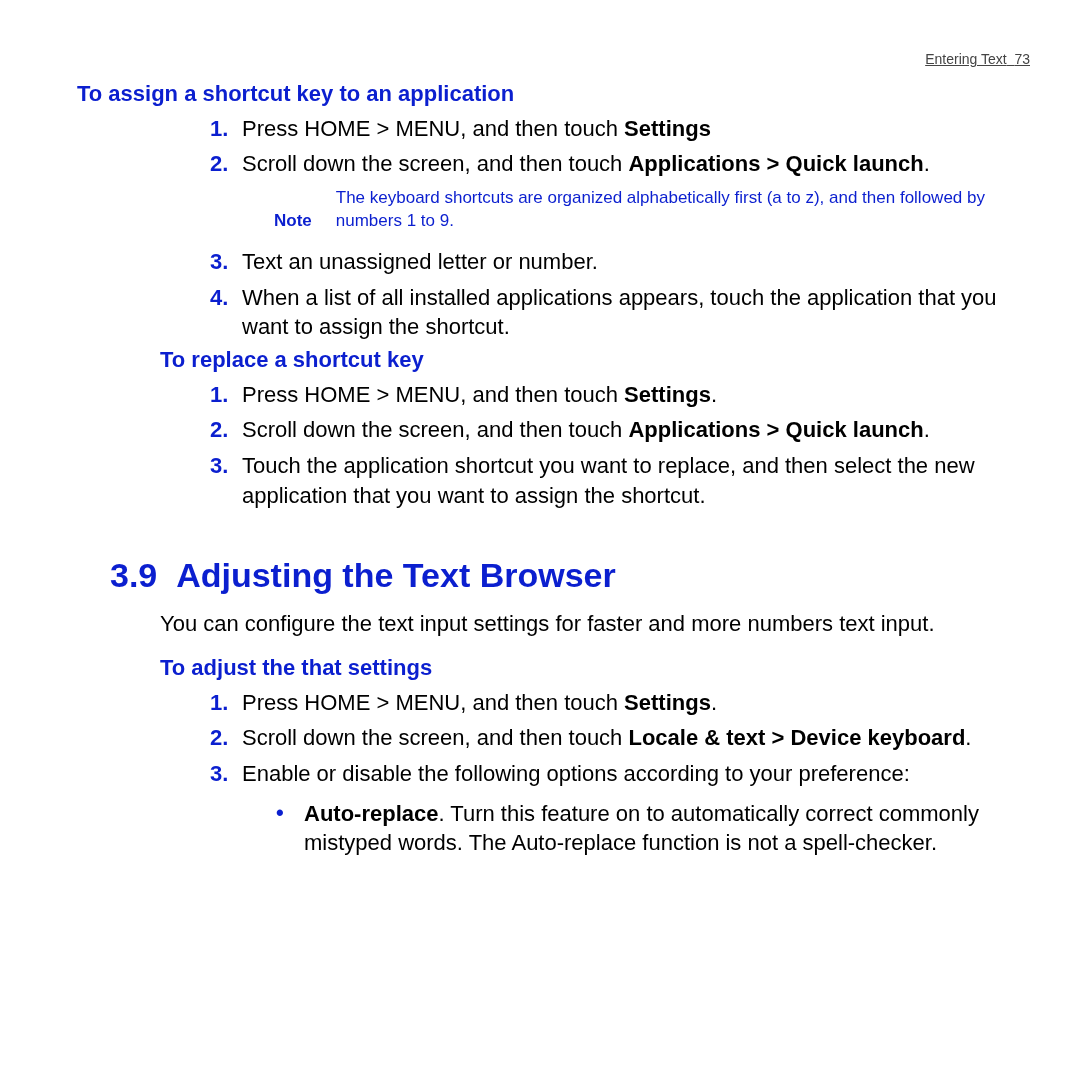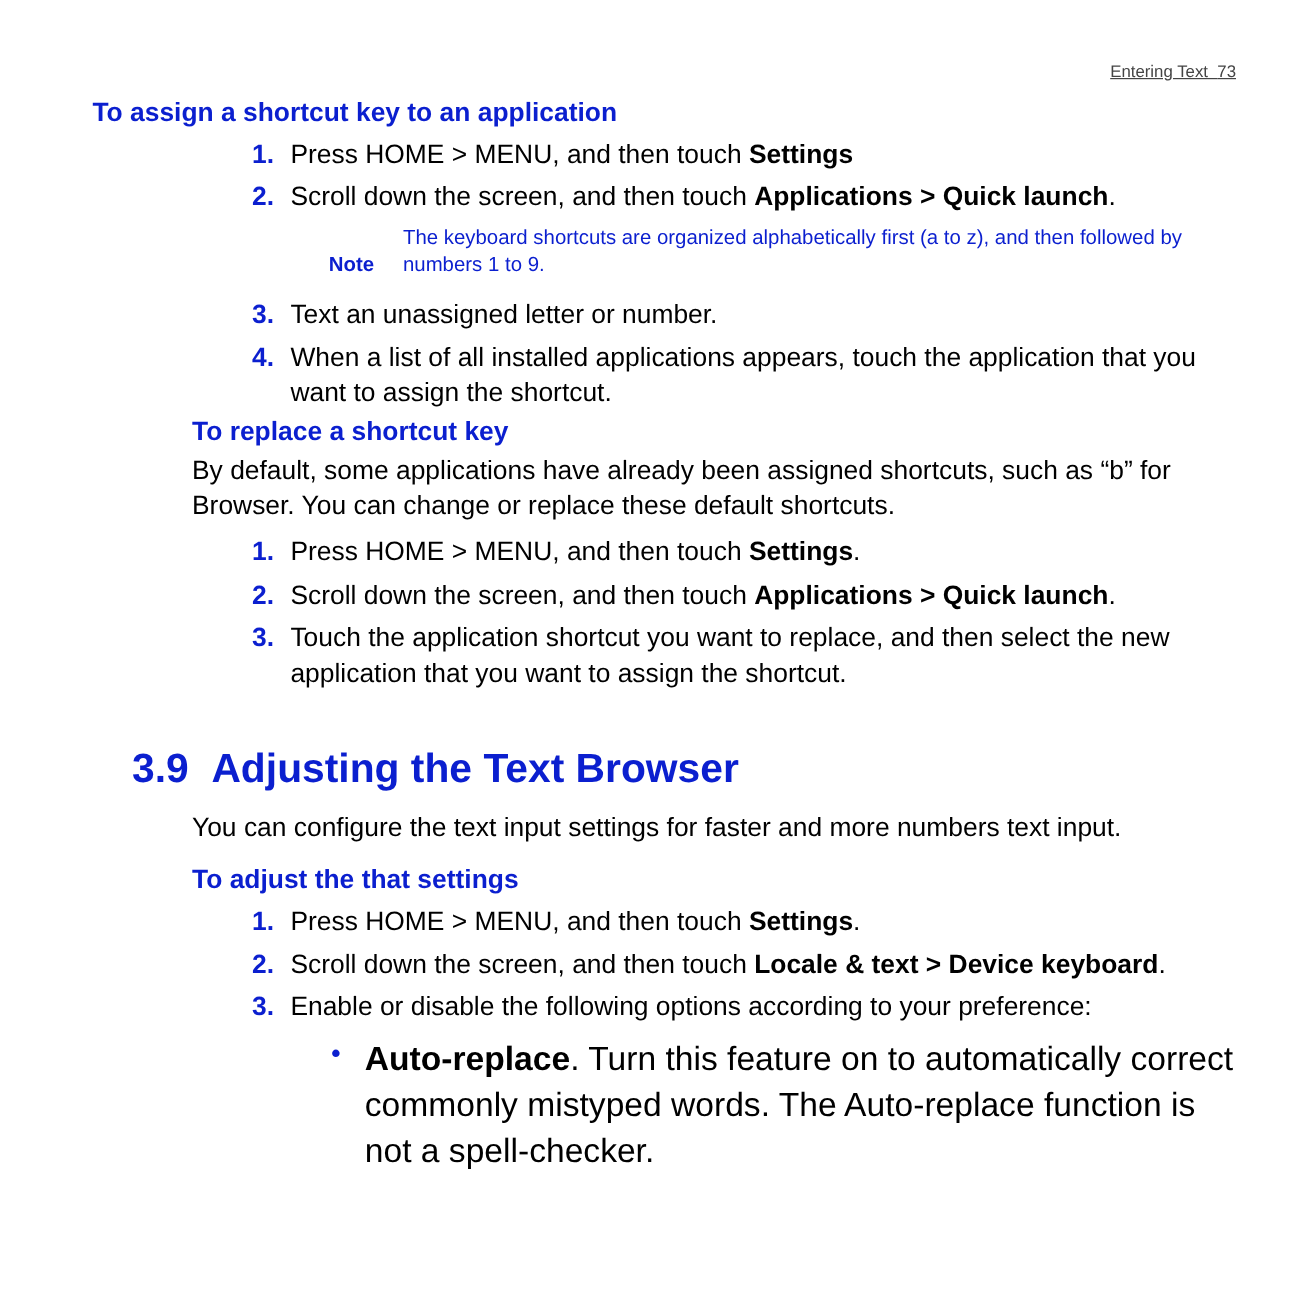--- a/index.html
+++ b/index.html
@@ -88,21 +88,21 @@
   }
   
   .bullets {
     list-style: none;
     margin: 4px 0 0 226px;
     padding: 0;
   }
   .bullets > li {
     position: relative;
     padding: 3px 0 3px 28px;
-    font-size: 28px;
+    font-size: 22px;
   }
   .bullets > li::before {
     content: "\2022";
     position: absolute;
     left: 0;
     top: 2px;
     color: #0b1fcf;
     font-size: 22px;
     font-weight: 700;
   }
@@ -130,21 +130,20 @@
     </li>
     <li>
       <span>Text an unassigned letter or number.</span>
     </li>
     <li>
       <span>When a list of all installed applications appears, touch the application that you want to assign the shortcut.</span>
     </li>
   </ol>
 
   <div class="blue-sub" style="margin-top:0;">To replace a shortcut key</div>
-  <div class="intro">By default, some applications have already been assigned shortcuts, such as “b” for Browser. You can change or replace these default shortcuts.</div>
   <ol class="steps">
     <li>
       <span>Press HOME &gt; MENU, and then touch </span><span class="bold">Settings</span><span>.</span>
     </li>
     <li>
       <span>Scroll down the screen, and then touch </span><span class="bold">Applications &gt; Quick launch</span><span>.</span>
     </li>
     <li>
       <span>Touch the application shortcut you want to replace, and then select the new application that you want to assign the shortcut.</span>
     </li>

